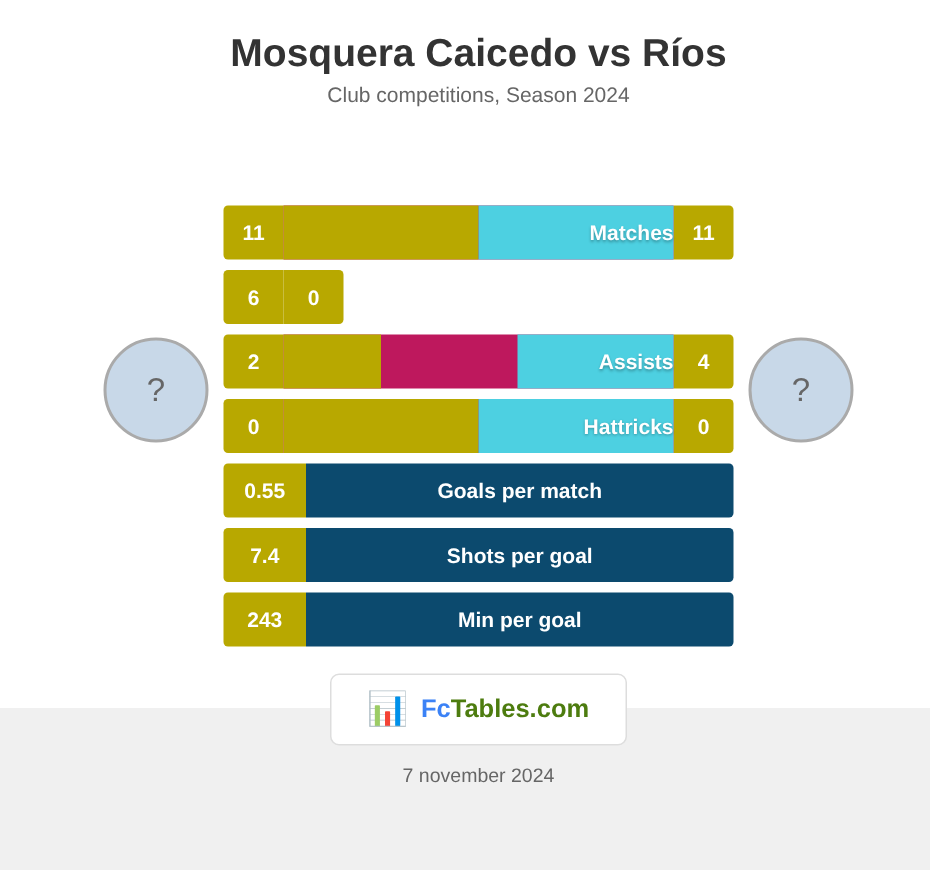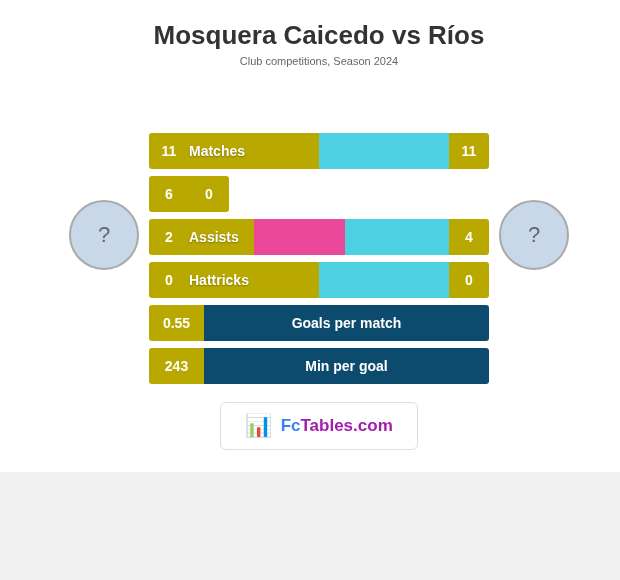--- a/index.html
+++ b/index.html
@@ -21,21 +21,21 @@
       position: relative;
     }
     .title {
       font-size: 26px;
       font-weight: bold;
       color: #333;
       text-align: center;
       margin-bottom: 4px;
     }
     .subtitle {
-      font-size: 11px;
+      font-size: 14px;
       color: #666;
       margin-bottom: 18px;
     }
     .main-area {
       display: flex;
       flex-direction: row;
       align-items: center;
       width: 100%;
       justify-content: center;
       gap: 0;
@@ -84,24 +84,24 @@
       display: flex;
       align-items: center;
       justify-content: center;
       height: 100%;
       border-radius: 3px 0 0 3px;
       flex-shrink: 0;
     }
     .bar-center {
       flex: 1;
       height: 100%;
-      background: #ec4899;
-      display: flex;
-      align-items: center;
-      justify-content: flex-start;
+      background: #be185d;
+      display: flex;
+      align-items: center;
+      justify-content: flex-end;
       font-weight: bold;
       font-size: 14px;
       color: #fff;
       position: relative;
     }
     .bar-val-right {
       width: 40px;
       background: #b8a800;
       color: #fff;
       font-weight: bold;
@@ -282,33 +282,38 @@
           <span class="bar-center-label">Hattricks</span>
         </div>
         <div class="bar-val-right">0</div>
       </div>
 
       <div class="single-bar-row">
         <div class="single-val">0.55</div>
         <div class="single-label">Goals per match</div>
       </div>
 
+      <div class="single-bar-row">
+        <div class="single-val">7.4</div>
+        <div class="single-label">Shots per goal</div>
+      </div>
 
       <div class="single-bar-row">
         <div class="single-val">243</div>
         <div class="single-label">Min per goal</div>
       </div>
 
     </div>
 
     <div class="avatar">
       <div class="avatar-img">
         <span>?</span>
       </div>
     </div>
   </div>
 
   <div class="logo-area">
     <span class="logo-icon">📊</span>
-    <span class="logo-text"><span style="color:#3b82f6;font-weight:bold;">Fc</span><span style="color:#a21caf;font-weight:bold;">Tables.com</span></span>
+    <span class="logo-text"><span style="color:#3b82f6;font-weight:bold;">Fc</span><span style="color:#4d7c0f;font-weight:bold;">Tables.com</span></span>
   </div>
 
+  <div class="date-text">7 november 2024</div>
 </div>
 
 </body></html>

